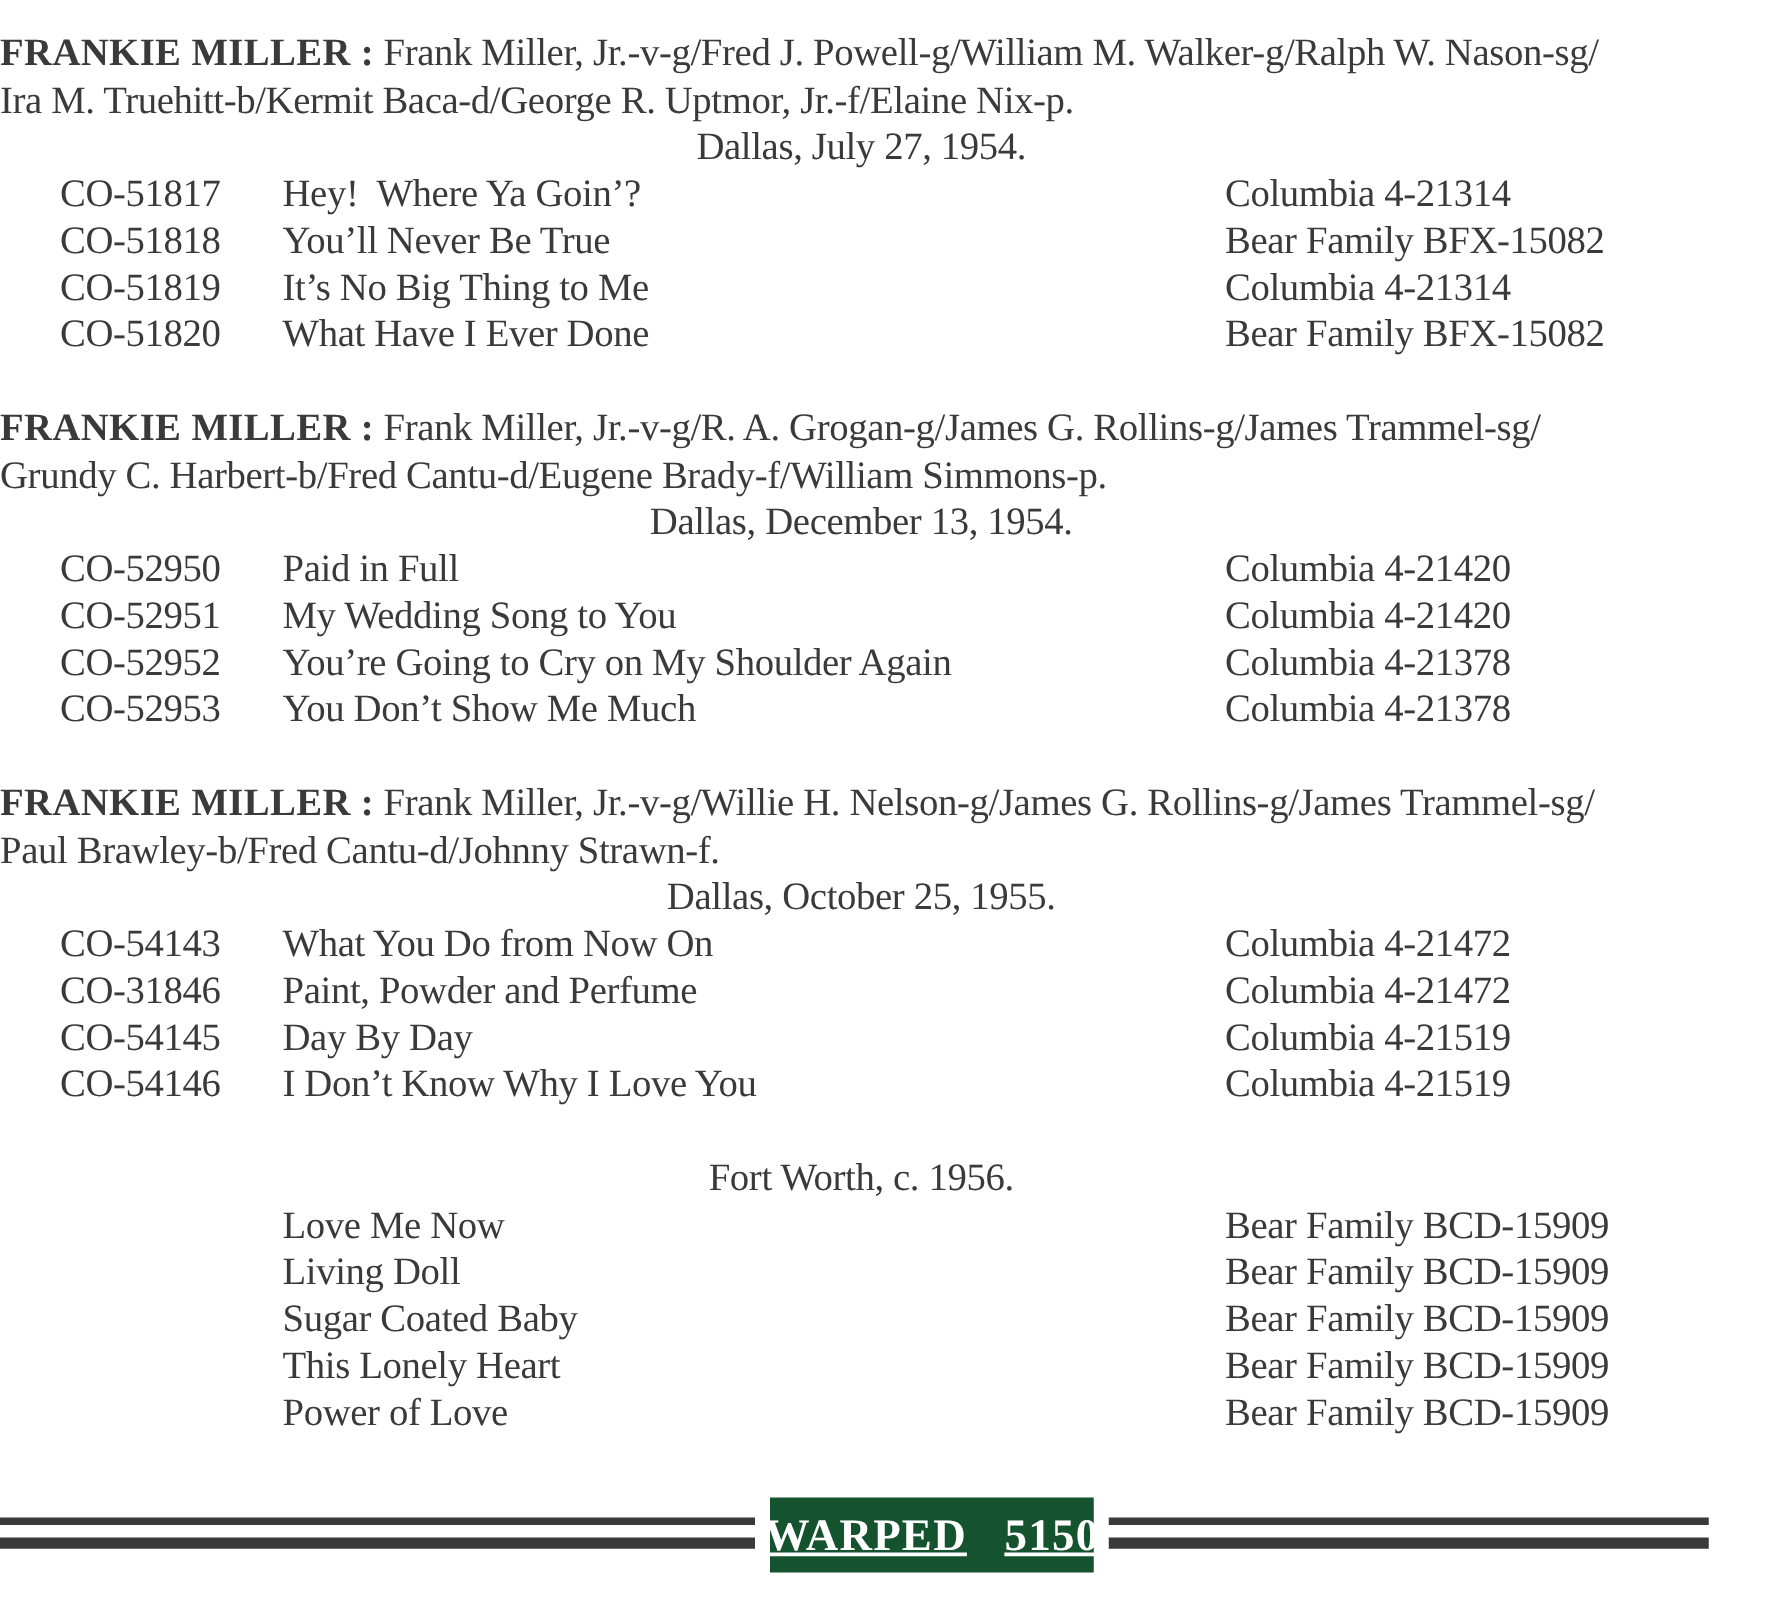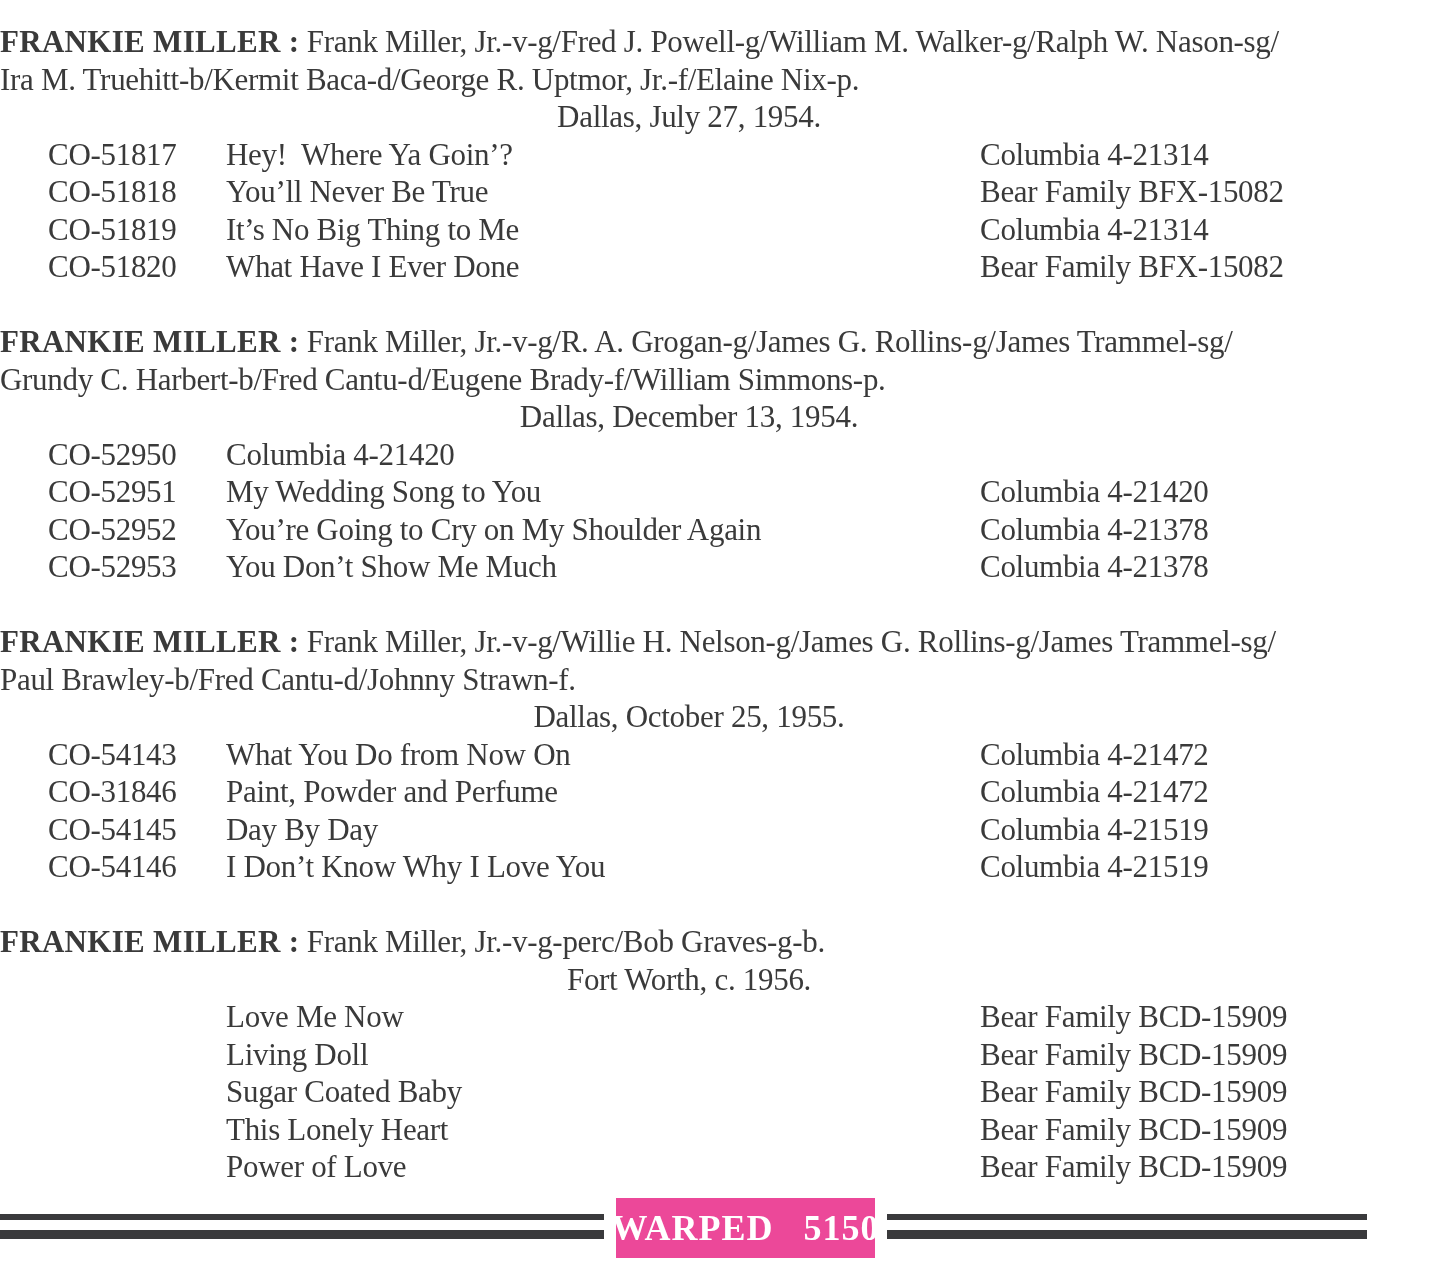--- a/index.html
+++ b/index.html
@@ -100,20 +100,21 @@
       </div>
     </section>
 
     <section class="session">
       <p class="personnel-line"><span class="artist">FRANKIE MILLER :</span> <span>Frank Miller, Jr.-v-g/R. A. Grogan-g/James G. Rollins-g/James Trammel-sg/</span></p>
       <p class="personnel-line">Grundy C. Harbert-b/Fred Cantu-d/Eugene Brady-f/William Simmons-p.</p>
       <p class="session-date">Dallas, December 13, 1954.</p>
       <div class="tracks">
         <div class="track">
           <span class="matrix">CO-52950</span>
+          <span class="title">Paid in Full</span>
           <span class="label">Columbia 4-21420</span>
         </div>
         <div class="track">
           <span class="matrix">CO-52951</span>
           <span class="title">My Wedding Song to You</span>
           <span class="label">Columbia 4-21420</span>
         </div>
         <div class="track">
           <span class="matrix">CO-52952</span>
           <span class="title">You’re Going to Cry on My Shoulder Again</span>
@@ -149,21 +150,20 @@
         </div>
         <div class="track">
           <span class="matrix">CO-54146</span>
           <span class="title">I Don’t Know Why I Love You</span>
           <span class="label">Columbia 4-21519</span>
         </div>
       </div>
     </section>
 
     <section class="session">
-      <p class="personnel-line"><span class="artist">FRANKIE MILLER :</span> <span>Frank Miller, Jr.-v-g-perc/Bob Graves-g-b.</span></p>
       <p class="session-date">Fort Worth, c. 1956.</p>
       <div class="tracks">
         <div class="track">
           <span class="matrix"></span>
           <span class="title">Love Me Now</span>
           <span class="label">Bear Family BCD-15909</span>
         </div>
         <div class="track">
           <span class="matrix"></span>
           <span class="title">Living Doll</span>
@@ -184,17 +184,17 @@
           <span class="title">Power of Love</span>
           <span class="label">Bear Family BCD-15909</span>
         </div>
       </div>
     </section>
 
   </div>
 
   <div class="bar bar-thin" style="background: rgb(58, 58, 60);"></div>
   <div class="bar bar-thick" style="background: rgb(58, 58, 60);"></div>
-  <div class="footer-box" style="background: #ec4899;">
+  <div class="footer-box" style="background: #14532d; text-decoration: underline;">
     <span>WARPED</span>
     <span>5150</span>
   </div>
 </div>
 
 </body></html>

